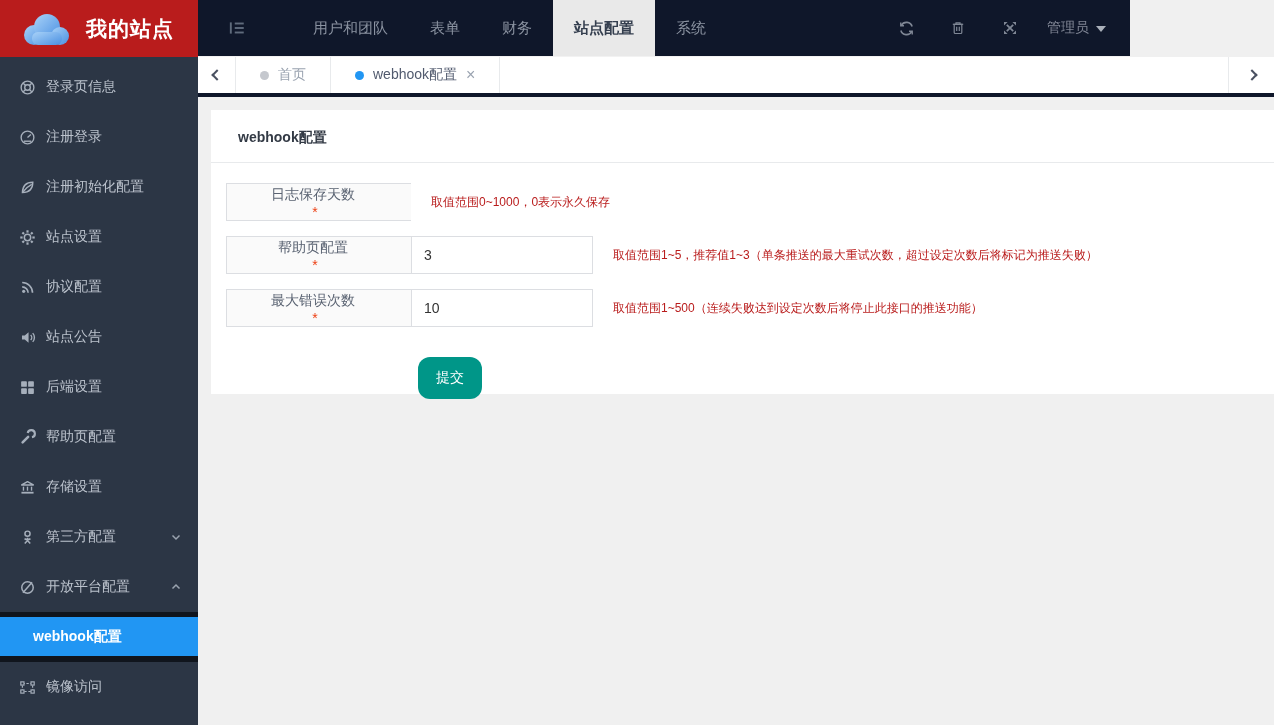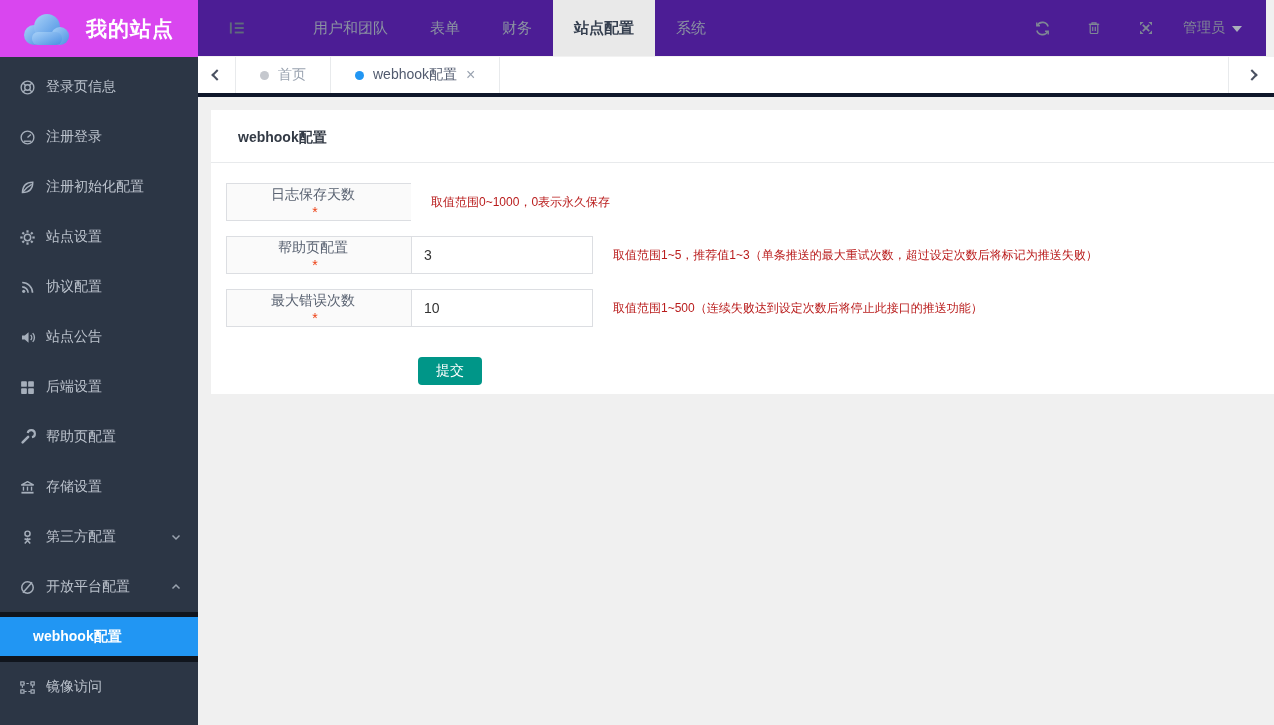--- a/index.html
+++ b/index.html
@@ -2,32 +2,32 @@
 <html><head>
 <meta charset="utf-8">
 <style>
   * { margin:0; padding:0; box-sizing:border-box; }
   html,body { width:1274px; height:725px; }
   body { font-family:"Liberation Sans","DejaVu Sans",sans-serif; background:#f0f0f0; overflow:hidden; }
   .screen { position:relative; width:1274px; height:725px; }
 
   
   .sidebar { position:absolute; left:0; top:0; width:198px; height:725px; background:#2c3645; z-index:5; }
-  .logo { height:57px; background:#d946ef; display:flex; align-items:center; padding-left:18px; }
+  .logo { height:57px; background:#b91c1c; display:flex; align-items:center; padding-left:18px; }
   .logo-title { color:#ffffff; font-size:21px; font-weight:bold; letter-spacing:1px; margin-left:12px; }
   .menu { padding-top:5px; }
   .menu-item { height:50px; display:flex; align-items:center; padding:0 16px 0 19px; color:#bcc3cd; font-size:14px; cursor:pointer; }
   .menu-item .micon { width:17px; height:17px; display:inline-flex; align-items:center; justify-content:center; color:#a6afbb; flex:0 0 17px; }
   .menu-item .mlabel { margin-left:10px; flex:1; }
   .menu-item .chev { color:#9aa3af; display:inline-flex; }
   .submenu { background:#10151d; padding-top:5px; height:50px; }
   .submenu-item { height:39px; line-height:39px; background:#2196f3; color:#ffffff; font-size:14px; font-weight:bold; padding-left:33px; cursor:pointer; }
 
   
-  .header { position:absolute; left:198px; top:0; width:1068px; height:57px; background:#4c1d95; border-bottom:1px solid #f2f2f2; display:flex; align-items:stretch; }
+  .header { position:absolute; left:198px; top:0; width:932px; height:57px; background:#0f172a; border-bottom:1px solid #f2f2f2; display:flex; align-items:stretch; }
   .collapse-btn { width:18px; margin-left:30px; display:flex; align-items:center; color:#5f6b7c; cursor:pointer; }
   .topnav { display:flex; margin-left:46px; }
   .topnav-item { display:flex; align-items:center; padding:0 21px; font-size:15px; color:#8b93a1; cursor:pointer; }
   .topnav-item.active { background:#e9e9e9; color:#353f4f; font-weight:bold; }
   .header-right { margin-left:auto; display:flex; align-items:center; padding-right:24px; }
   .hicon { display:inline-flex; align-items:center; justify-content:center; width:18px; height:18px; color:#7f8795; cursor:pointer; }
   .hicon + .hicon { margin-left:34px; }
   .user-box { display:flex; align-items:center; margin-left:28px; cursor:pointer; }
   .user-name { font-size:14px; color:#808695; }
   .caret { width:0; height:0; border-left:5px solid transparent; border-right:5px solid transparent; border-top:6px solid #aab0ba; margin-left:7px; margin-top:2px; }
@@ -50,21 +50,21 @@
   
   .main { position:absolute; left:198px; top:97px; width:1076px; height:628px; background:#f0f0f0; }
   .card { position:absolute; left:13px; top:13px; width:1063px; height:284px; background:#ffffff; }
   .card-title { padding:19px 27px 15px 27px; font-size:14px; color:#333a45; border-bottom:1px solid #e8eaec; }
   .form { padding:20px 0 0 15px; }
   .form-row { display:flex; align-items:center; margin-bottom:15px; height:38px; }
   .form-label { width:185px; height:38px; background:#fafafa; border:1px solid #dcdee2; border-right:none; display:flex; align-items:center; justify-content:flex-end; padding-right:12px; font-size:14px; color:#5a6372;flex-direction:column; }
   .req { color:#ed4014; margin-left:4px; }
   .form-input { width:182px; height:38px; border:1px solid #dcdee2; background:#fff; padding:0 12px; font-size:14px; color:#333; outline:none; font-family:"Liberation Sans","DejaVu Sans",sans-serif; }
   .form-hint { margin-left:20px; font-size:12px; color:#b91c1c; }
-  .submit-btn { margin:15px 0 0 192px; width:64px; height:28px; background:#009688; color:#ffffff; border:none; font-size:14px; cursor:pointer; border-radius:4px; font-family:"Liberation Sans","DejaVu Sans",sans-serif; }
+  .submit-btn { margin:15px 0 0 192px; width:64px; height:42px; background:#009688; color:#ffffff; border:none; font-size:14px; cursor:pointer; border-radius:12px; font-family:"Liberation Sans","DejaVu Sans",sans-serif; }
 
   svg { display:block; }
 </style>
 </head>
 <body>
 
 <div class="screen">
 
   <aside class="sidebar">
     <div class="logo">

